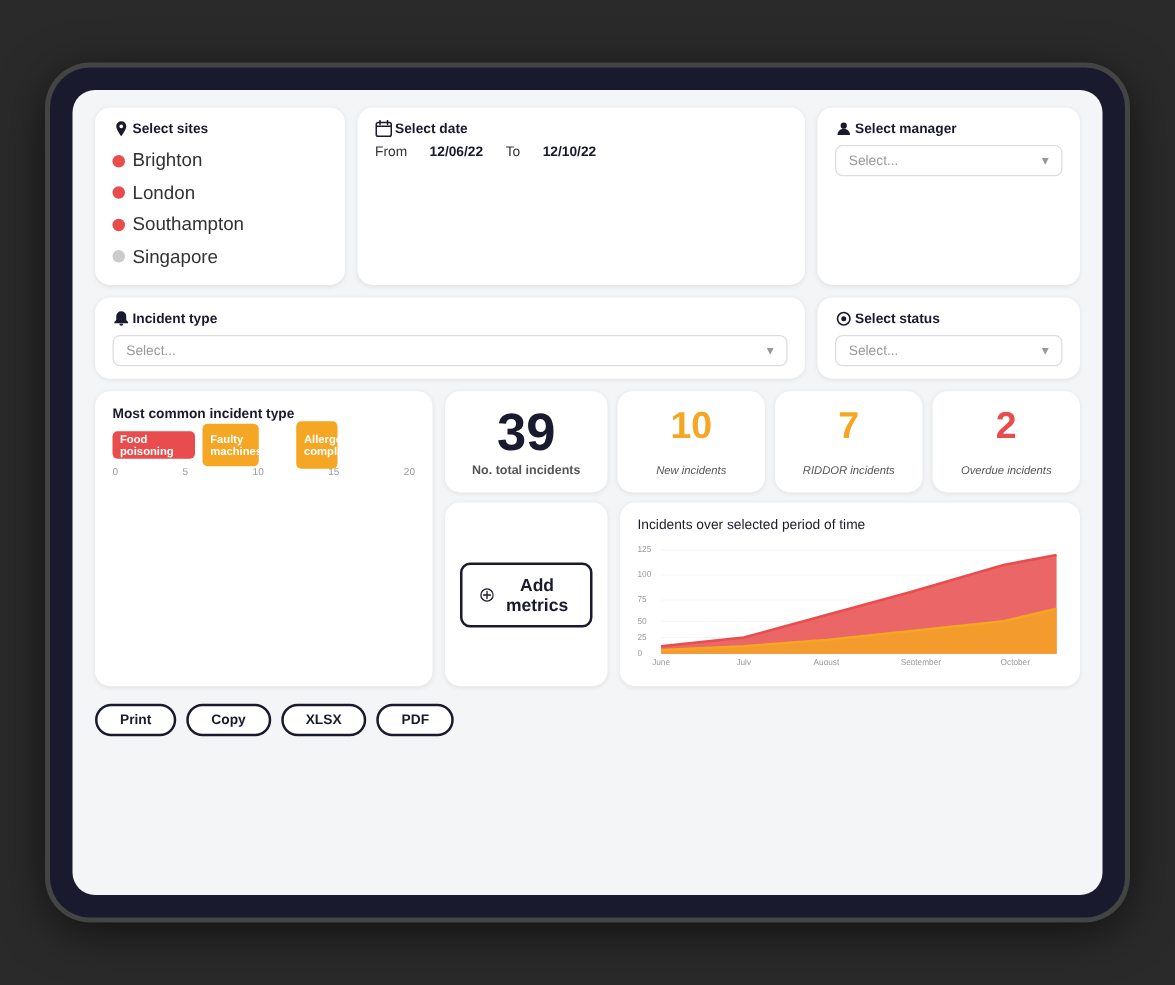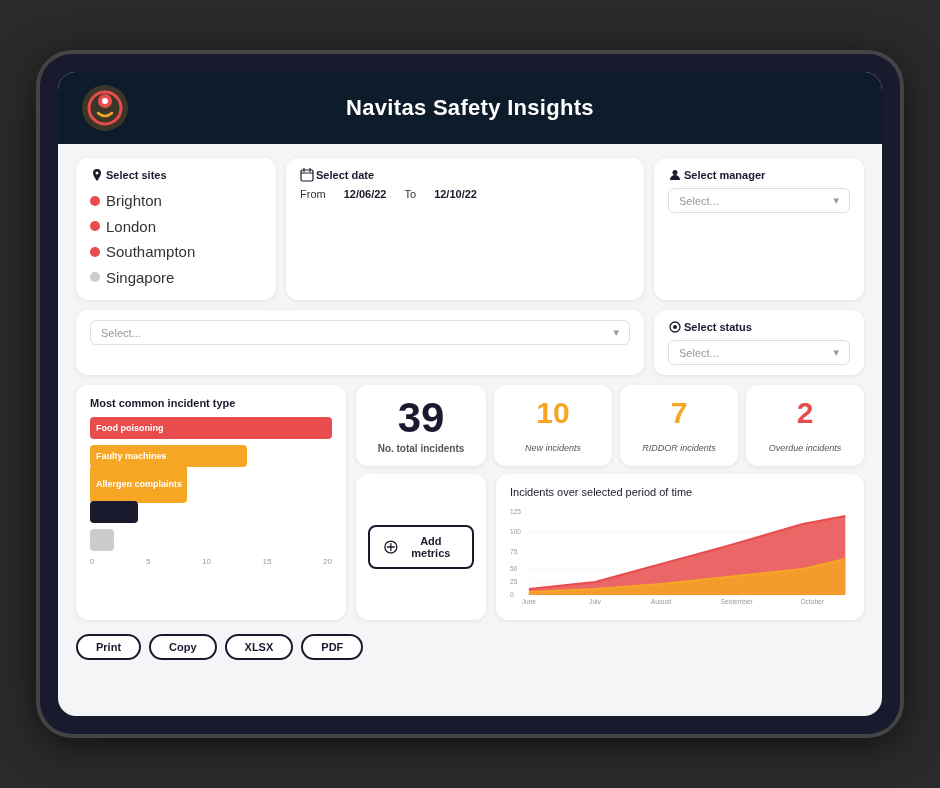--- a/index.html
+++ b/index.html
@@ -89,21 +89,21 @@
     .metrics-row {
       display: flex; gap: 10px; align-items: stretch;
     }
     .chart-card {
       background: white; border-radius: 12px;
       padding: 12px 14px;
       box-shadow: 0 1px 4px rgba(0,0,0,0.08);
       flex: 0 0 270px;
     }
     .chart-title { font-size: 11px; font-weight: 700; color: #1a1a2e; margin-bottom: 8px; }
-    .bar-chart { display: flex; flex-direction: column; gap: 6px; }
+    .bar-chart { display: flex; flex-direction: row; gap: 6px; }
     .bar-item { display: flex; flex-direction: column; gap: 2px; }
     .bar-track { height: 22px; border-radius: 4px; display: flex; align-items: center; }
     .bar-fill { height: 100%; border-radius: 4px; }
     .chart-axis {
       display: flex; justify-content: space-between;
       font-size: 8px; color: #999; margin-top: 6px;
       padding: 0 0 0 0;
     }
 
     .total-card {
@@ -133,21 +133,21 @@
     .bottom-row { display: flex; gap: 10px; }
     .add-metrics-card {
       background: white; border-radius: 12px;
       padding: 12px;
       box-shadow: 0 1px 4px rgba(0,0,0,0.08);
       display: flex; align-items: center; justify-content: center;
       flex: 0 0 130px;
     }
     .add-metrics-btn {
       display: flex; align-items: center; gap: 6px;
-      font-size: 11px; font-weight: 600; color: #1a1a2e;
+      font-size: 14px; font-weight: 600; color: #1a1a2e;
       border: 2px solid #1a1a2e; border-radius: 8px;
       padding: 8px 14px; cursor: pointer; background: white;
     }
 
     .line-chart-card {
       background: white; border-radius: 12px;
       padding: 12px 14px;
       box-shadow: 0 1px 4px rgba(0,0,0,0.08);
       flex: 1;
     }
@@ -165,30 +165,20 @@
 
     
     .line-chart-svg { width: 100%; height: 100px; }
   </style>
 </head>
 <body>
 
 <div class="tablet-outer">
   <div class="tablet-inner">
 
-    <div class="header">
-      <svg class="logo" viewBox="0 0 46 46">
-        <circle cx="23" cy="23" r="23" fill="#f5a623" opacity="0.2"></circle>
-        <circle cx="23" cy="23" r="16" fill="none" stroke="#e84c4c" stroke-width="3"></circle>
-        <circle cx="23" cy="16" r="7" fill="#e84c4c"></circle>
-        <circle cx="23" cy="16" r="3" fill="white"></circle>
-        <path d="M16 28 Q23 34 30 28" stroke="#f5a623" stroke-width="2.5" fill="none" stroke-linecap="round"></path>
-      </svg>
-      <h1 class="header-title">Navitas Safety Insights</h1>
-    </div>
 
     <div class="content">
 
       <div class="filter-row">
 
         <div class="filter-card filter-sites">
           <div class="filter-label">
             <svg viewBox="0 0 14 14">
                 <path d="M7 1a4 4 0 0 1 4 4c0 2.8-4 8-4 8S3 7.8 3 5a4 4 0 0 1 4-4zm0 2.5a1.5 1.5 0 1 0 0 3 1.5 1.5 0 0 0 0-3z" fill="#1a1a2e"></path>
               </svg>
@@ -242,20 +232,26 @@
           </div>
           <div class="select-box">
             <span>Select...</span>
             <span>▾</span>
           </div>
         </div>
       </div>
 
       <div class="filter-row2">
         <div class="filter-card filter-date filter-incident">
+          <div class="filter-label">
+            <svg viewBox="0 0 14 14">
+                <path d="M7 1a4 4 0 0 1 4 4v3l1.5 1.5v1H1.5v-1L3 8V5a4 4 0 0 1 4-4zm-1.5 10h3a1.5 1.5 0 0 1-3 0z" fill="#1a1a2e"></path>
+              </svg>
+            <span>Incident type</span>
+          </div>
           <div class="select-box">
             <span>Select...</span>
             <span>▾</span>
           </div>
         </div>
         <div class="filter-card filter-manager filter-status">
           <div class="filter-label">
             <svg viewBox="0 0 14 14">
                 <circle cx="7" cy="7" r="5" fill="none" stroke="#1a1a2e" stroke-width="1.3"></circle>
                 <circle cx="7" cy="7" r="2" fill="#1a1a2e"></circle>
@@ -276,21 +272,21 @@
           <div class="bar-chart">
             <div class="bar-item">
               <div class="bar-track" style="width:100%">
                 <div class="bar-fill" style="width:100%;height:22px;background:#e84c4c;border-radius:4px;display:flex;align-items:center;padding-left:6px;">
                   <span style="font-size:9px;color:white;font-weight:600">Food poisoning</span>
                 </div>
               </div>
             </div>
             <div class="bar-item">
               <div class="bar-track" style="width:100%">
-                <div class="bar-fill" style="width:65%;height:22px;background:#f5a623;border-radius:4px;display:flex;align-items:center;padding-left:6px;">
+                <div class="bar-fill" style="width:65%;height:34px;background:#f5a623;border-radius:4px;display:flex;align-items:center;padding-left:6px;">
                   <span style="font-size:9px;color:white;font-weight:600">Faulty machines</span>
                 </div>
               </div>
             </div>
             <div class="bar-item">
               <div class="bar-track" style="width:100%">
                 <div class="bar-fill" style="width:40%;height:38px;background:#f5a623;border-radius:4px;display:flex;align-items:center;padding-left:6px;">
                   <span style="font-size:9px;color:white;font-weight:600">Allergen complaints</span>
                 </div>
               </div>

